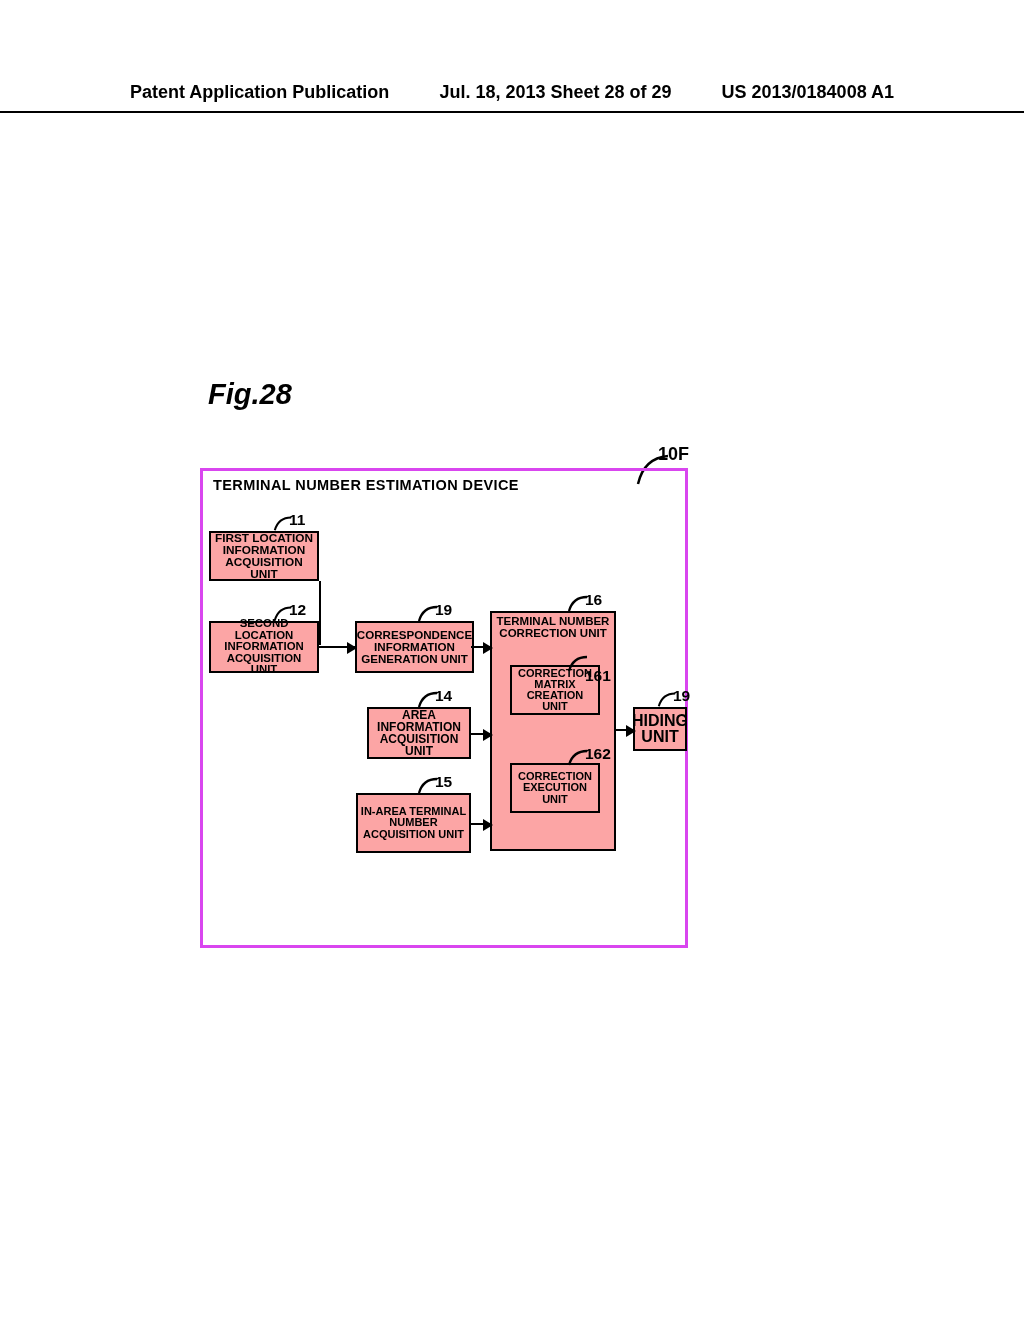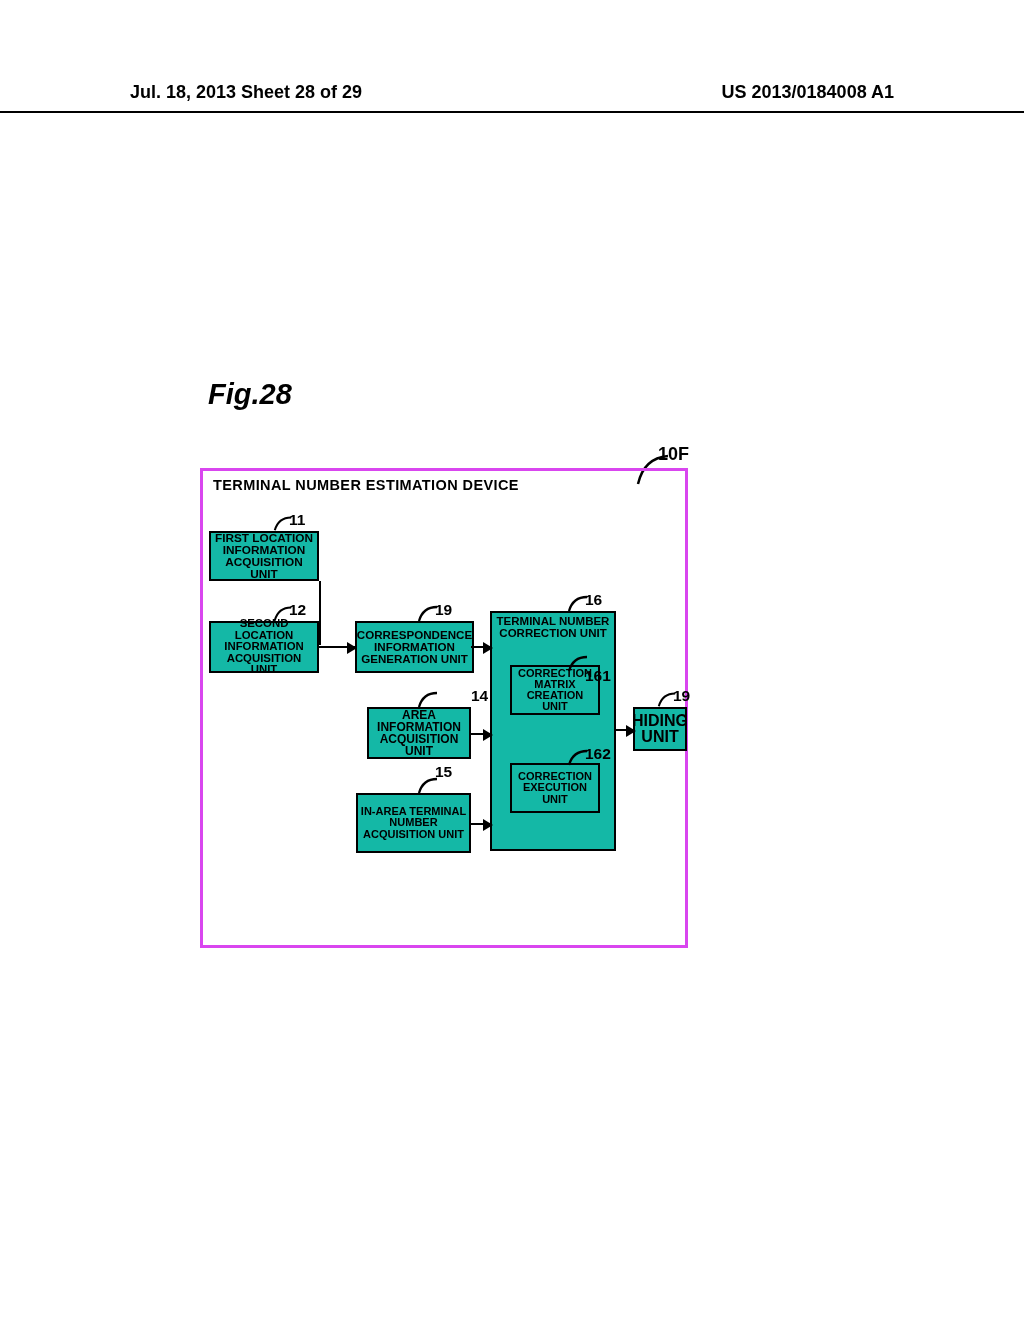--- a/index.html
+++ b/index.html
@@ -67,21 +67,21 @@
     font-size: 14.5px;
     font-weight: bold;
     letter-spacing: 0.4px;
   }
   .block {
     position: absolute;
     border: 2.5px solid #000;
     text-align: center;
     font-weight: bold;
     line-height: 1.02;
-    background: #14b8a6;
+    background: #fca5a5;
     display: flex;
     align-items: center;
     justify-content: center;
     box-sizing: border-box;
     padding: 0 2px;
   }
   .ref {
     position: absolute;
     font-size: 15.5px;
     font-weight: bold;
@@ -100,26 +100,26 @@
   .r12 { top: 130px; left: 86px; }
   .l12 { top: 130px; left: 70px; width: 20px; height: 22px; }
 
   
   .b13 { top: 150px; left: 152px; width: 119px; height: 52px; font-size: 11.6px; }
   .r13 { top: 130px; left: 232px; }
   .l13 { top: 130px; left: 214px; width: 22px; height: 22px; }
 
   
   .b14 { top: 236px; left: 164px; width: 104px; height: 52px; font-size: 12px; }
-  .r14 { top: 216px; left: 232px; margin-left: 36px; }
+  .r14 { top: 216px; left: 232px; }
   .l14 { top: 216px; left: 214px; width: 22px; height: 22px; }
 
   
   .b15 { top: 322px; left: 153px; width: 115px; height: 60px; font-size: 11px; }
-  .r15 { top: 292px; left: 232px; }
+  .r15 { top: 302px; left: 232px; }
   .l15 { top: 302px; left: 214px; width: 22px; height: 22px; }
 
   
   .b16 { top: 140px; left: 287px; width: 126px; height: 240px; font-size: 11.5px; display:block; padding:0;}
   .b16-title { position:absolute; top:2px; left:0; right:0; text-align:center; font-size:11.5px; font-weight:bold; line-height:1.05;}
   .r16 { top: 120px; left: 382px; }
   .l16 { top: 120px; left: 364px; width: 22px; height: 22px; }
 
   
   .b161 { top: 52px; left: 18px; width: 90px; height: 50px; font-size: 11px; }
@@ -169,20 +169,21 @@
   .a15-16 { top: 352px; left: 268px; width: 20px; }
   .a16-19 { top: 258px; left: 413px; width: 18px; }
 
 </style>
 </head>
 <body>
 
 <div class="page">
 
   <div class="header">
+    <span>Patent Application Publication</span>
     <span>Jul. 18, 2013  Sheet 28 of 29</span>
     <span>US 2013/0184008 A1</span>
   </div>
 
   <div class="figlabel">Fig.28</div>
 
   <div class="device-ref">10F</div>
   <svg class="lead-curve" viewBox="0 0 40 38">
     <path d="M2 36 Q 8 10 32 8" stroke="#000" stroke-width="2.5" fill="none"></path>
   </svg>

